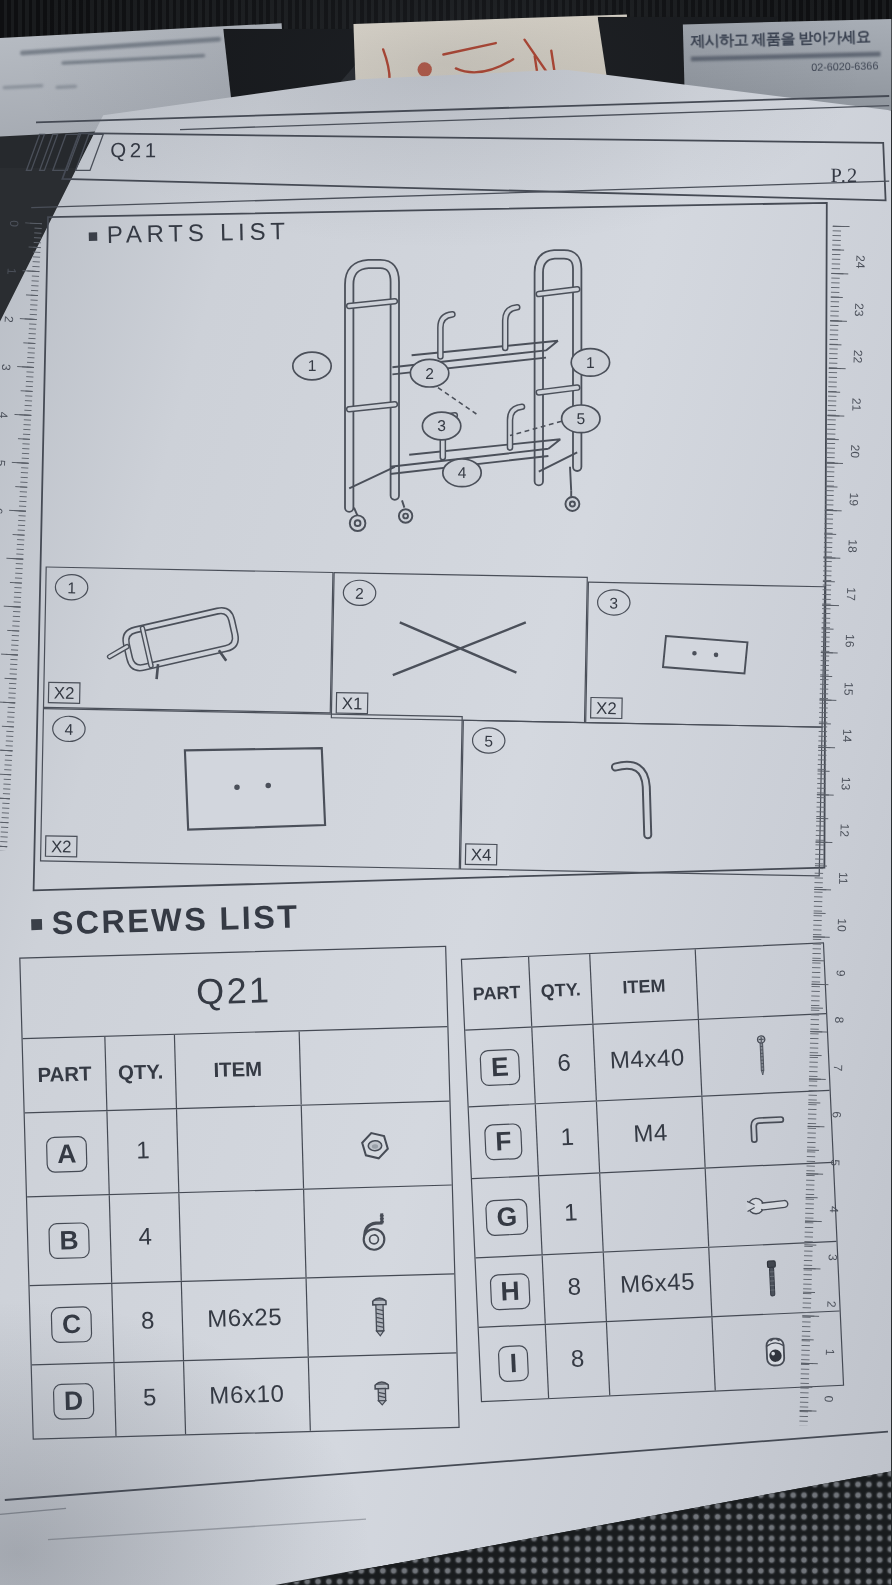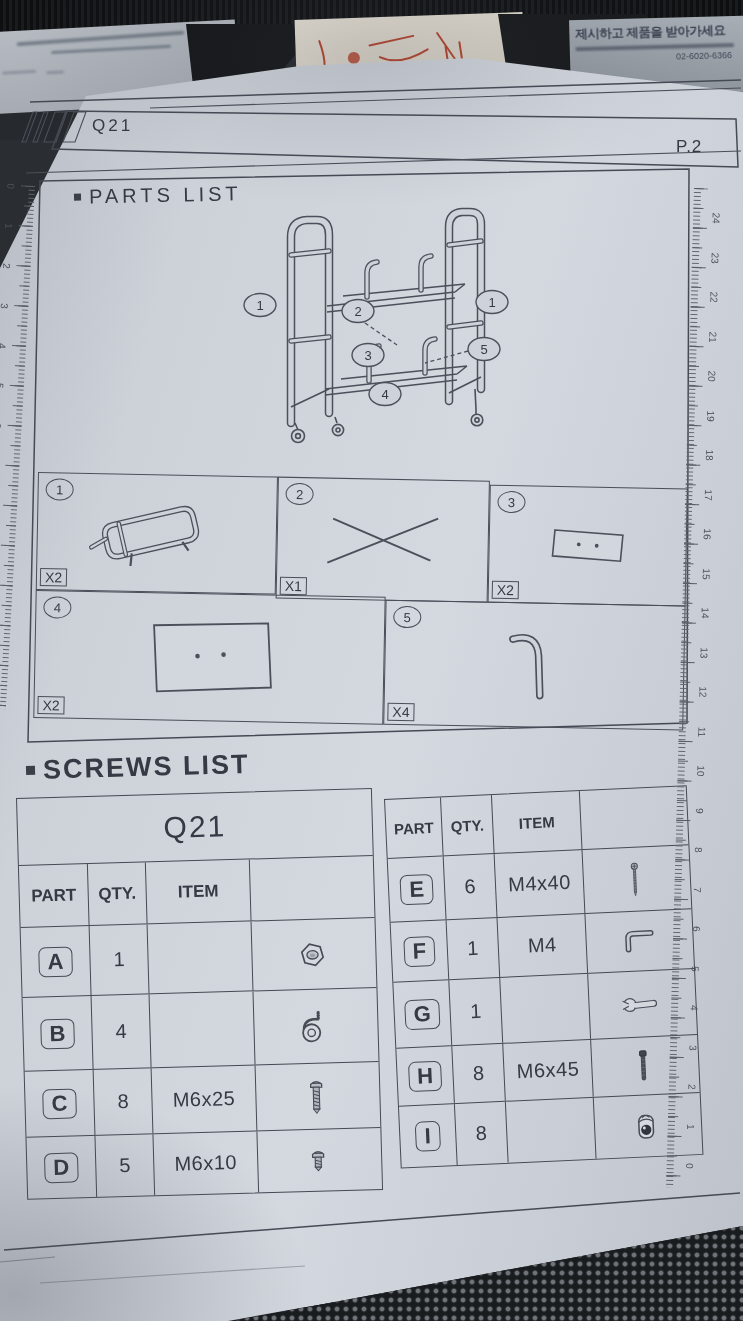--- a/index.html
+++ b/index.html
@@ -34,21 +34,21 @@
     background:radial-gradient(420px 300px at 2% 98%,rgba(60,66,76,.30),transparent 70%),
                radial-gradient(500px 220px at 50% 4%,rgba(70,76,86,.18),transparent 70%);
     clip-path:inherit;}
   
   .overlay{position:absolute;left:0;top:0;pointer-events:none;}
   .pl{stroke:#454a54;stroke-width:1.5;fill:none;}
   .pl-thin{stroke:#4a4f59;stroke-width:1.1;fill:none;}
   
   .hdr-model{position:absolute;left:92px;top:116px;font-size:17px;letter-spacing:3px;
     color:#343944;transform:rotate(0.4deg);}
-  .hdr-page{position:absolute;left:676px;top:137px;font-size:17px;letter-spacing:1px;color:#343944;}
+  .hdr-page{position:absolute;left:692px;top:137px;font-size:17px;letter-spacing:1px;color:#343944;font-family:Liberation Serif, serif;}
   
   .sect-title{position:absolute;color:#353a44;display:flex;align-items:center;gap:8px;}
   .sq{display:inline-block;background:#3a3f48;}
   #parts-title{left:74px;top:184px;font-size:20px;letter-spacing:4px;transform:rotate(-1.2deg);}
   #parts-title .sq{width:7px;height:7px;}
   #screws-title{left:26px;top:752px;font-size:27px;font-weight:600;letter-spacing:2px;transform:rotate(-1.6deg);}
   #screws-title .sq{width:9px;height:9px;}
   
   #cart-svg{position:absolute;left:225px;top:193px;}
   .to{fill:none;stroke:#4b505a;stroke-width:8.5;stroke-linecap:round;stroke-linejoin:round;}

